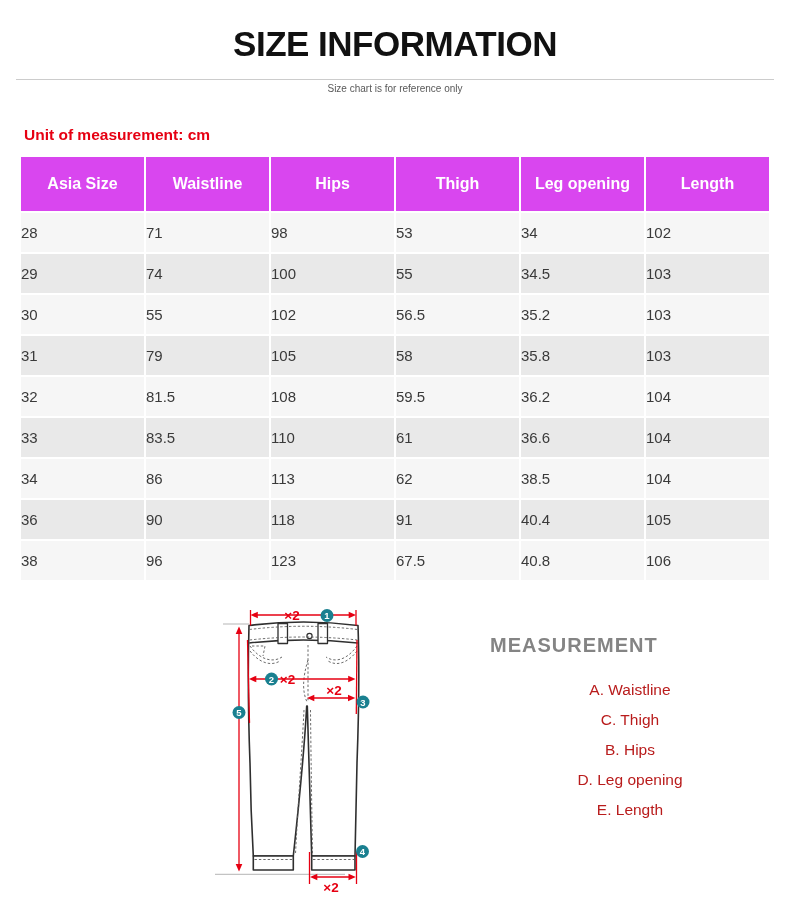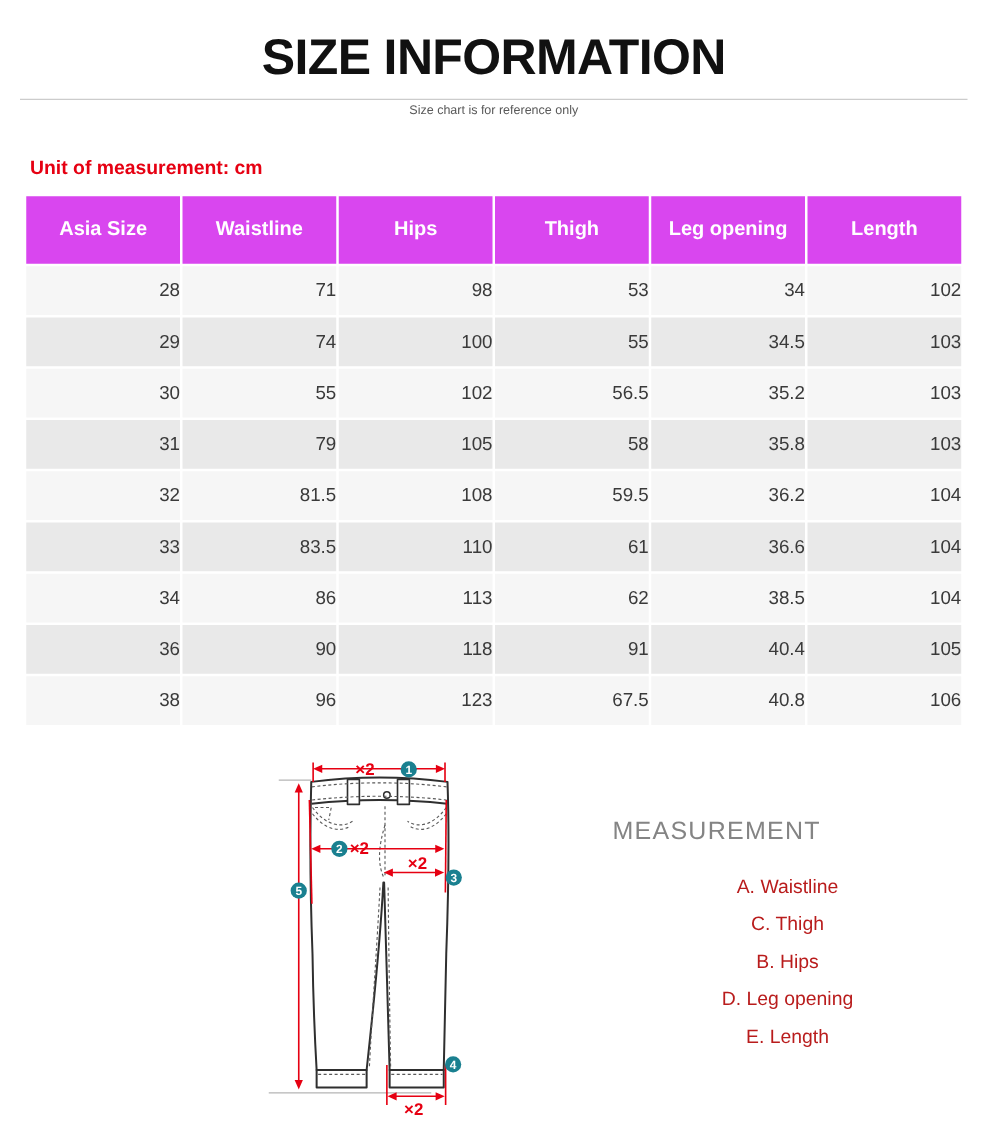--- a/index.html
+++ b/index.html
@@ -9,21 +9,21 @@
     width: 790px;
     height: 915px;
     background: #ffffff;
     font-family: "Liberation Sans", sans-serif;
     overflow: hidden;
   }
   .page-title {
     position: absolute;
     top: 24px; left: 0; width: 100%;
     text-align: center;
-    font-size: 40px;
+    font-size: 35px;
     font-weight: bold;
     letter-spacing: -0.5px;
     color: #111111;
   }
   .divider {
     position: absolute;
     top: 79px; left: 16px; right: 16px;
     border-top: 1px solid #cccccc;
   }
   .subtitle {
@@ -52,21 +52,21 @@
     background: #d946ef;
     color: #ffffff;
     font-size: 16px;
     font-weight: bold;
     height: 54px;
     text-align: center;
     vertical-align: middle;
   }
   table.size-table td {
     height: 39px;
-    text-align: right;
+    text-align: left;
     vertical-align: middle;
     font-size: 15px;
     color: #3a3a3a;
   }
   table.size-table tbody tr:nth-child(odd) td { background: #f6f6f6; }
   table.size-table tbody tr:nth-child(even) td { background: #e9e9e9; }
 
   .diagram-svg {
     position: absolute;
     left: 185px; top: 598px;
@@ -76,24 +76,23 @@
   .mult-label { fill: #e60012; font-size: 13.5px; font-weight: bold; }
   .badge-num { fill: #ffffff; font-size: 9.5px; font-weight: bold; text-anchor: middle; }
 
   .legend {
     position: absolute;
     left: 490px; top: 634px;
     width: 280px;
   }
   .legend-heading {
     font-size: 20px;
-    font-weight: 400;
+    font-weight: 700;
     letter-spacing: 1px;
     color: #848484;
-    margin-top: 20px;
   }
   .legend-list {
     list-style: none;
     margin-top: 18px;
   }
   .legend-list li {
     font-size: 15.5px;
     color: #b91c1c;
     line-height: 30px;
     text-align: center;

